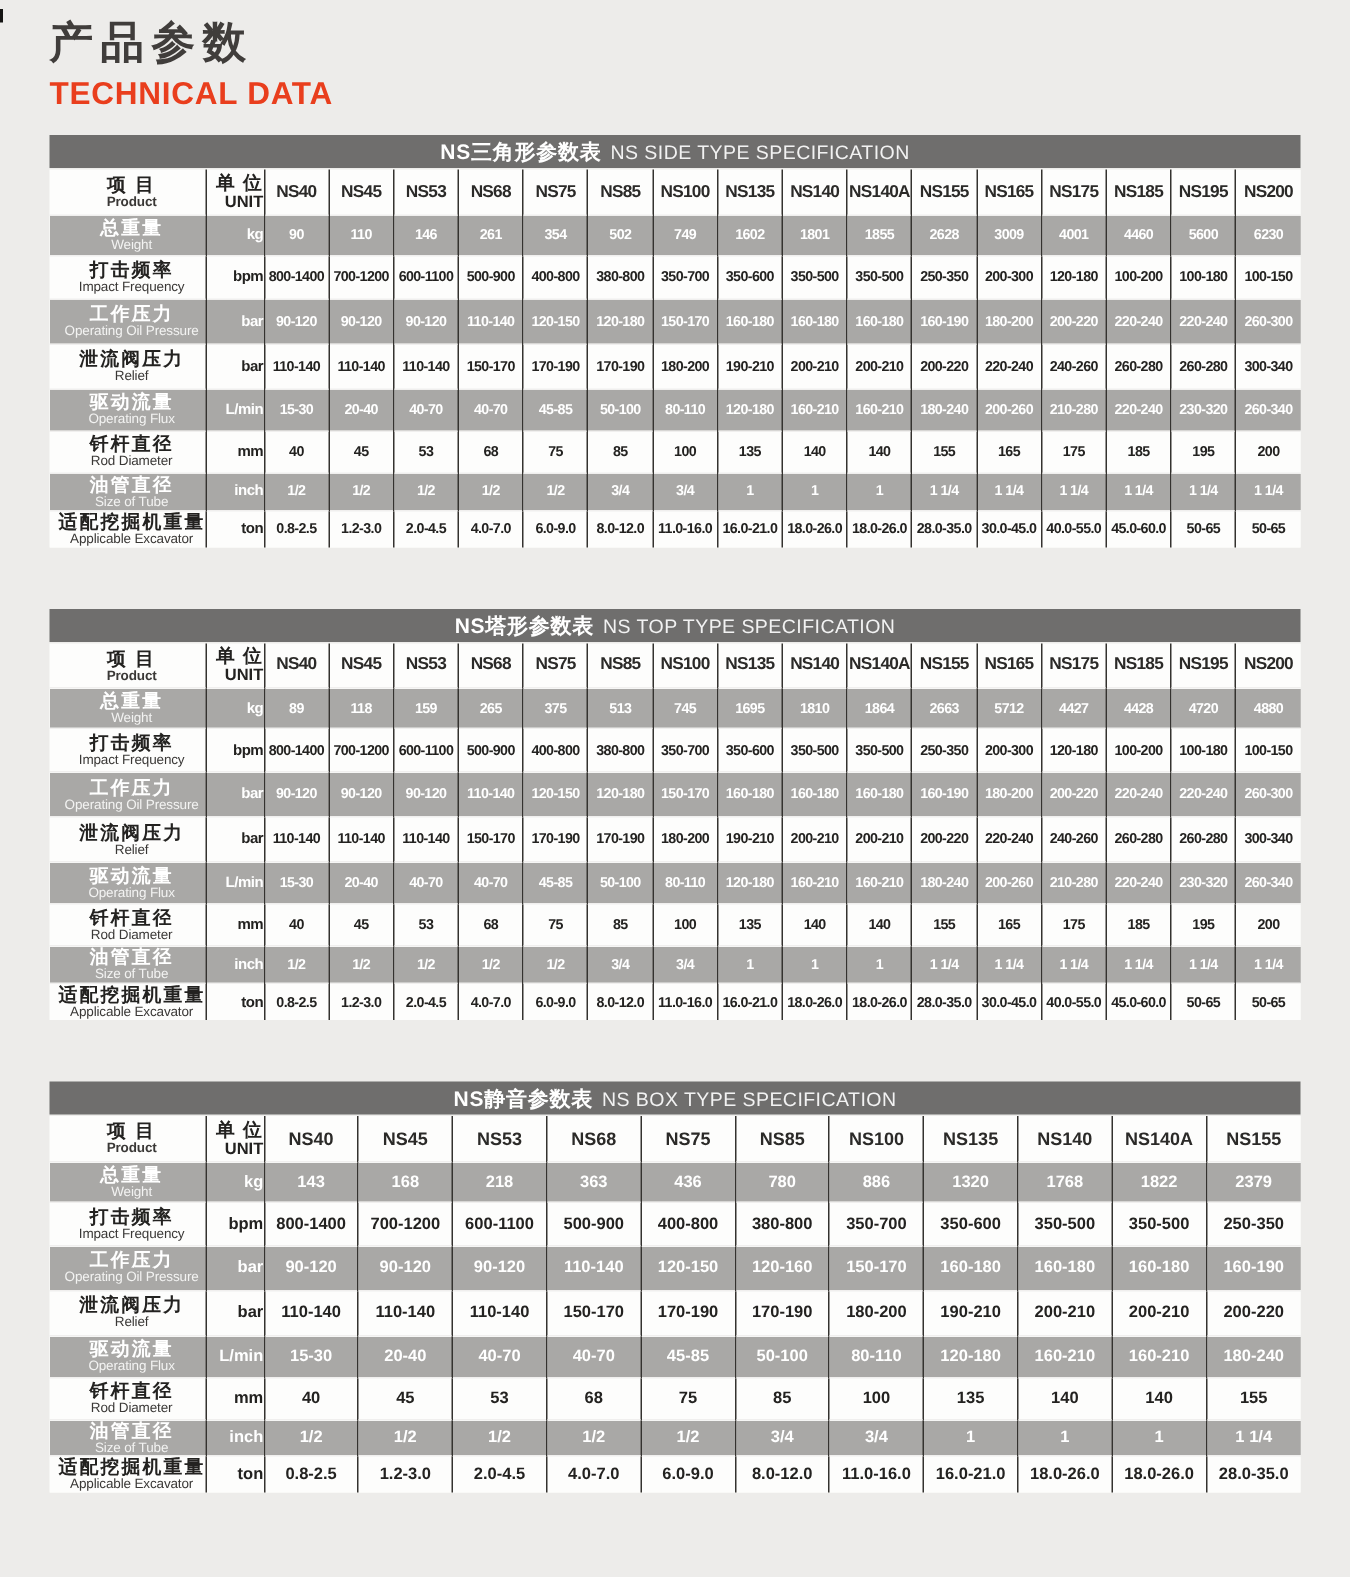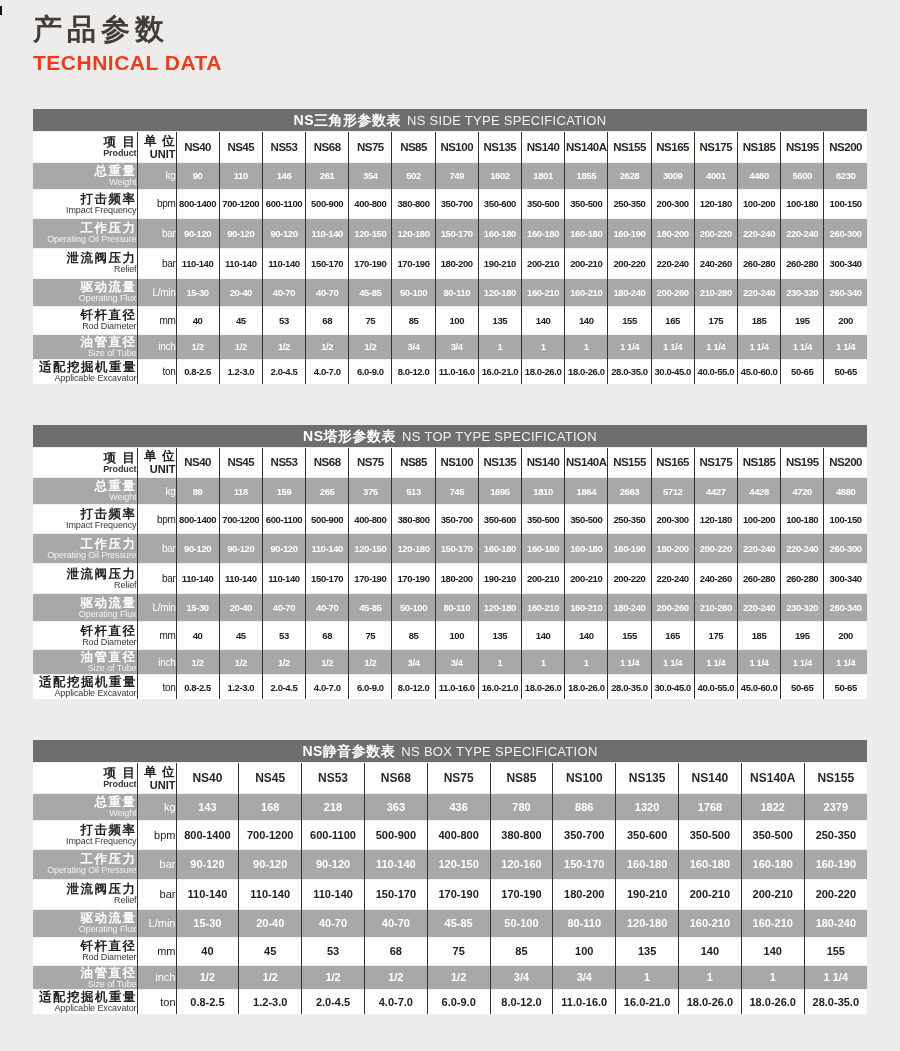--- a/index.html
+++ b/index.html
@@ -11,21 +11,21 @@
     color:#232220;
   }
   .page{position:relative;width:900px;height:1051px;overflow:hidden}
   .edge-mark{position:absolute;left:0;top:6px;width:2px;height:9px;background:#151413}
   .head{padding:13px 0 0 33px}
   .t1{font-size:29px;font-weight:bold;color:#403d3b;letter-spacing:5px;line-height:1.15;margin:0}
   .t2{font-size:21px;font-weight:bold;color:#e93e1d;letter-spacing:.5px;line-height:1.1;margin:5px 0 0 0}
 
   #tables{padding:0 33px}
   #tables .spec{margin-top:41px}
-  #tables .spec:first-child{margin-top:35px}
+  #tables .spec:first-child{margin-top:16px}
 
   .title-bar{height:22px;line-height:22px;background:#6f6e6d;color:#fff;text-align:center;margin-bottom:1px}
   .title-bar .tcn{font-size:14px;font-weight:bold;letter-spacing:.5px}
   .title-bar .ten{font-size:13px;font-weight:normal;margin-left:6px;letter-spacing:.3px;color:#f2f2f2}
 
   table{border-collapse:collapse;width:100%;table-layout:fixed;background:#fdfdfc}
   col.c-label{width:104px}
   col.c-unit{width:39px}
   th,td{padding:0;vertical-align:middle;overflow:hidden;white-space:nowrap}
   thead tr{height:30px;background:#fdfdfc}
@@ -36,34 +36,34 @@
   tbody tr:nth-child(4){height:30px}
   tbody tr:nth-child(5){height:28px}
   tbody tr:nth-child(6){height:28px}
   tbody tr:nth-child(7){height:24px}
   tbody tr:nth-child(8){height:15px}
   th+th,td+td{border-left:1px solid #34322f}
   tbody tr>*{border-top:1.5px solid #f0efee}
   tr.shade{background:#a9a8a6 !important;color:#fff}
   tr.shade td{background:#a9a8a6}
 
-  .label-cell{text-align:right;padding-left:6px}
+  .label-cell{text-align:center;padding-left:6px}
   .label-cell .cn{display:block;font-size:12.5px;font-weight:bold;line-height:1.12;letter-spacing:1.5px}
   .label-cell .en{display:block;font-size:9px;line-height:1.1;color:#3a3836;letter-spacing:-.1px}
   tr.shade .label-cell .en{color:#f3f3f2}
   .unit-cell{text-align:right}
   th.unit-cell .cn{display:block;font-size:12.5px;font-weight:bold;line-height:1.12;letter-spacing:1px}
   th.unit-cell .en{display:block;font-size:11px;line-height:1.1}
   th.model{font-weight:bold;text-align:center;color:#2b2a28}
   .cols-16 th.model{font-size:11.5px;letter-spacing:-.5px}
   .cols-11 th.model{font-size:12px}
   td.val{text-align:center;font-weight:bold}
   .cols-16 td.val{font-size:9.5px;letter-spacing:-.4px}
   .cols-11 td.val{font-size:11px}
-  td.unit-cell{font-weight:normal}
+  td.unit-cell{font-weight:bold}
   .cols-16 td.unit-cell{font-size:10px;letter-spacing:-.3px}
   .cols-11 td.unit-cell{font-size:11px}
 </style>
 </head>
 <body>
 
 <div class="page">
   <div class="edge-mark"></div>
   <div class="head">
     <h1 class="t1">产品参数</h1>

